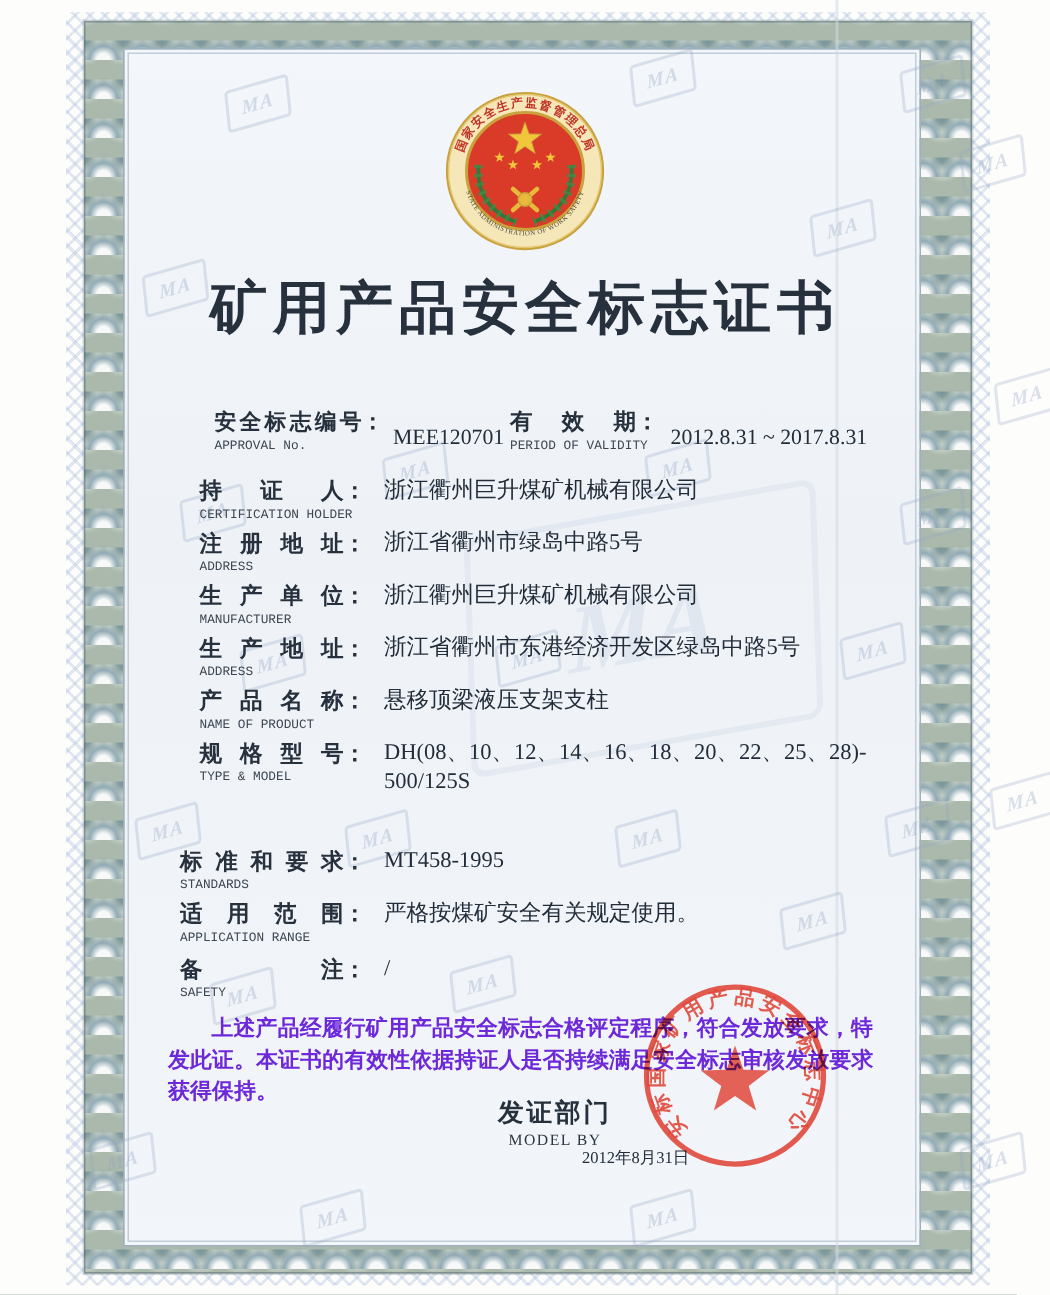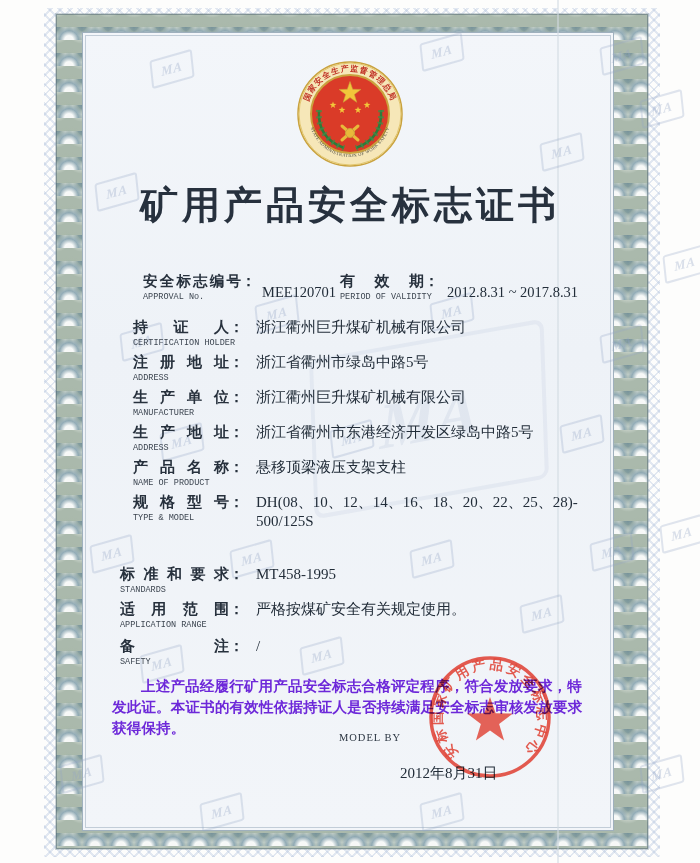--- a/index.html
+++ b/index.html
@@ -79,21 +79,21 @@
   .meta-right .val{margin-left:8px;margin-top:4px;font-size:14.5px;}
   .meta-left .val{margin-left:6px;font-size:14.5px;}
   .statement{
     position:absolute;left:112px;top:676px;width:478px;
     font-size:14.5px;font-weight:600;line-height:21px;letter-spacing:.2px;
     text-indent:2em;color:#6d28d9;white-space:normal;
   }
   .issuer{position:absolute;left:240px;top:730px;width:260px;text-align:center;}
   .issuer-cn{font-size:17px;font-weight:bold;letter-spacing:2px;color:#27313d;}
   .issuer-en{font-size:10.5px;letter-spacing:1px;color:#2c3642;margin-top:2px;}
-  .issue-date{position:absolute;left:400px;top:764px;font-size:15px;color:#222d39;}
+  .issue-date{position:absolute;left:388px;top:764px;font-size:11px;color:#222d39;}
   .stamp{position:absolute;left:424px;top:651px;z-index:3;mix-blend-mode:multiply;opacity:.92;}
 </style>
 </head>
 <body>
 
 <div class="trim"></div>
 <div class="band"></div>
 <div class="inner"></div>
 <div class="crease"></div>
 <div id="wmarks">
@@ -239,20 +239,21 @@
     <div>
         <div class="cnlbl"><span class="jl" style="width:109px">备注</span><span>：</span></div>
     <div class="enlbl">SAFETY</div>
       </div>
     <div class="val">/</div>
   </div>
 
   <div class="statement">上述产品经履行矿用产品安全标志合格评定程序，符合发放要求，特发此证。本证书的有效性依据持证人是否持续满足安全标志审核发放要求获得保持。</div>
 
   <div class="issuer">
+    <div class="issuer-cn">发证部门</div>
     <div class="issuer-en">MODEL BY</div>
   </div>
   <div class="issue-date">2012年8月31日</div>
 
   <svg class="stamp" width="132" height="132" viewBox="0 0 132 132">
     <defs>
       <path id="sealArc" d="M 66 114 a 48 48 0 1 1 0.01 0" fill="none"></path>
     </defs>
     <circle cx="66" cy="66" r="59" fill="none" stroke="#df3a2c" stroke-width="3.5" opacity=".9"></circle>
     <path transform="translate(66,70) scale(2.4)" d="M0,-10 L2.35,-3.24 9.51,-3.09 3.8,1.24 5.88,8.09 0,4 -5.88,8.09 -3.8,1.24 -9.51,-3.09 -2.35,-3.24 Z" fill="#df3a2c" opacity=".85"></path>

